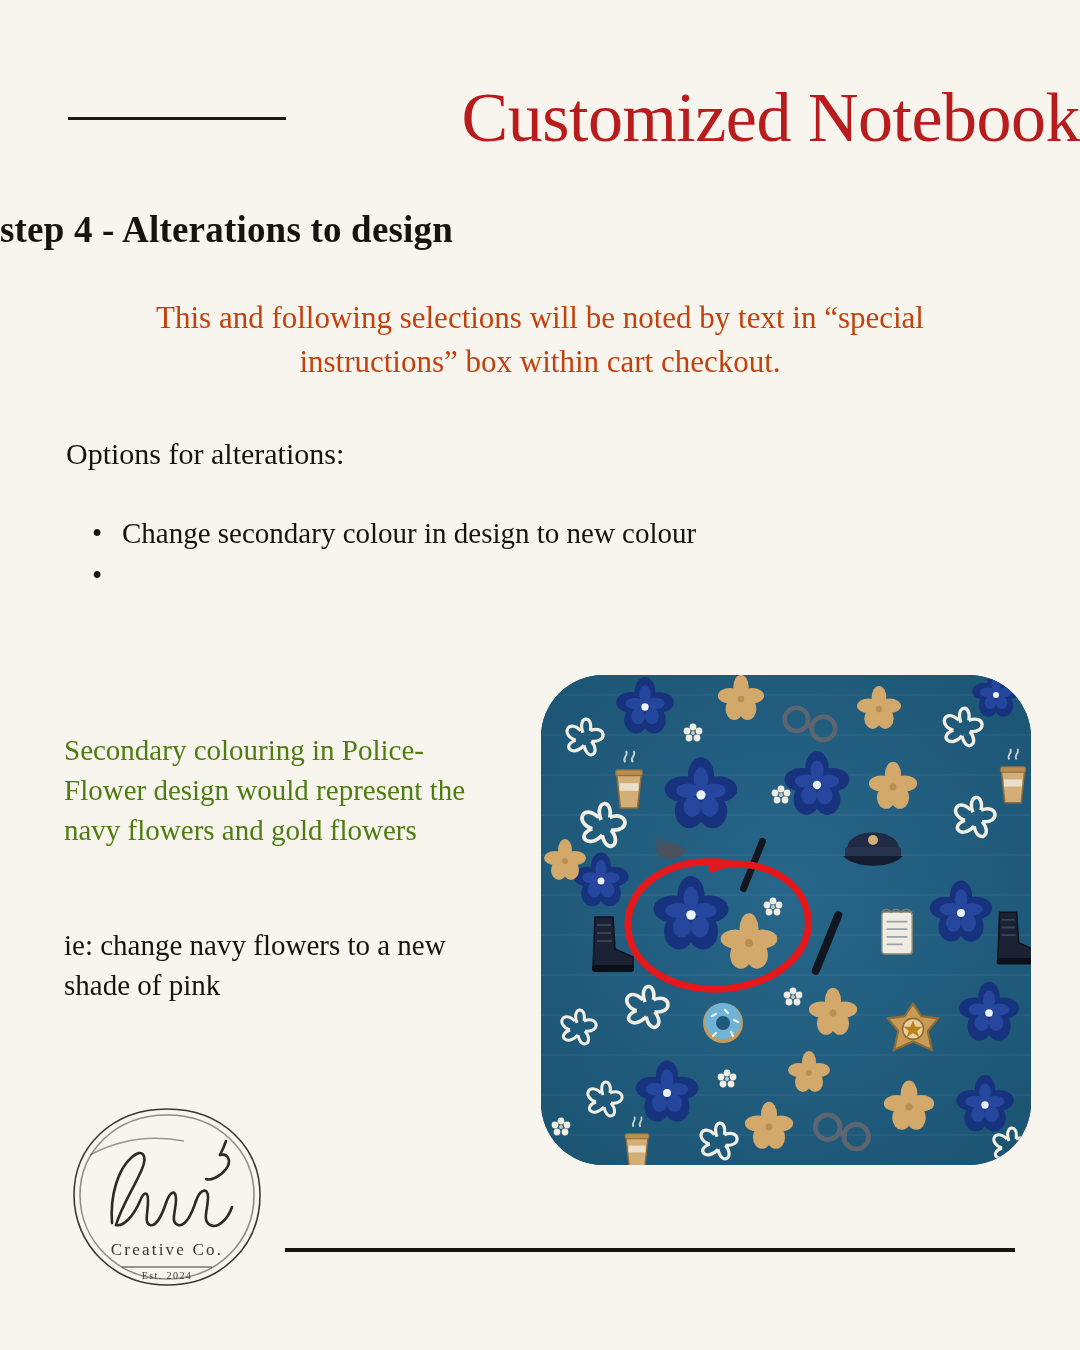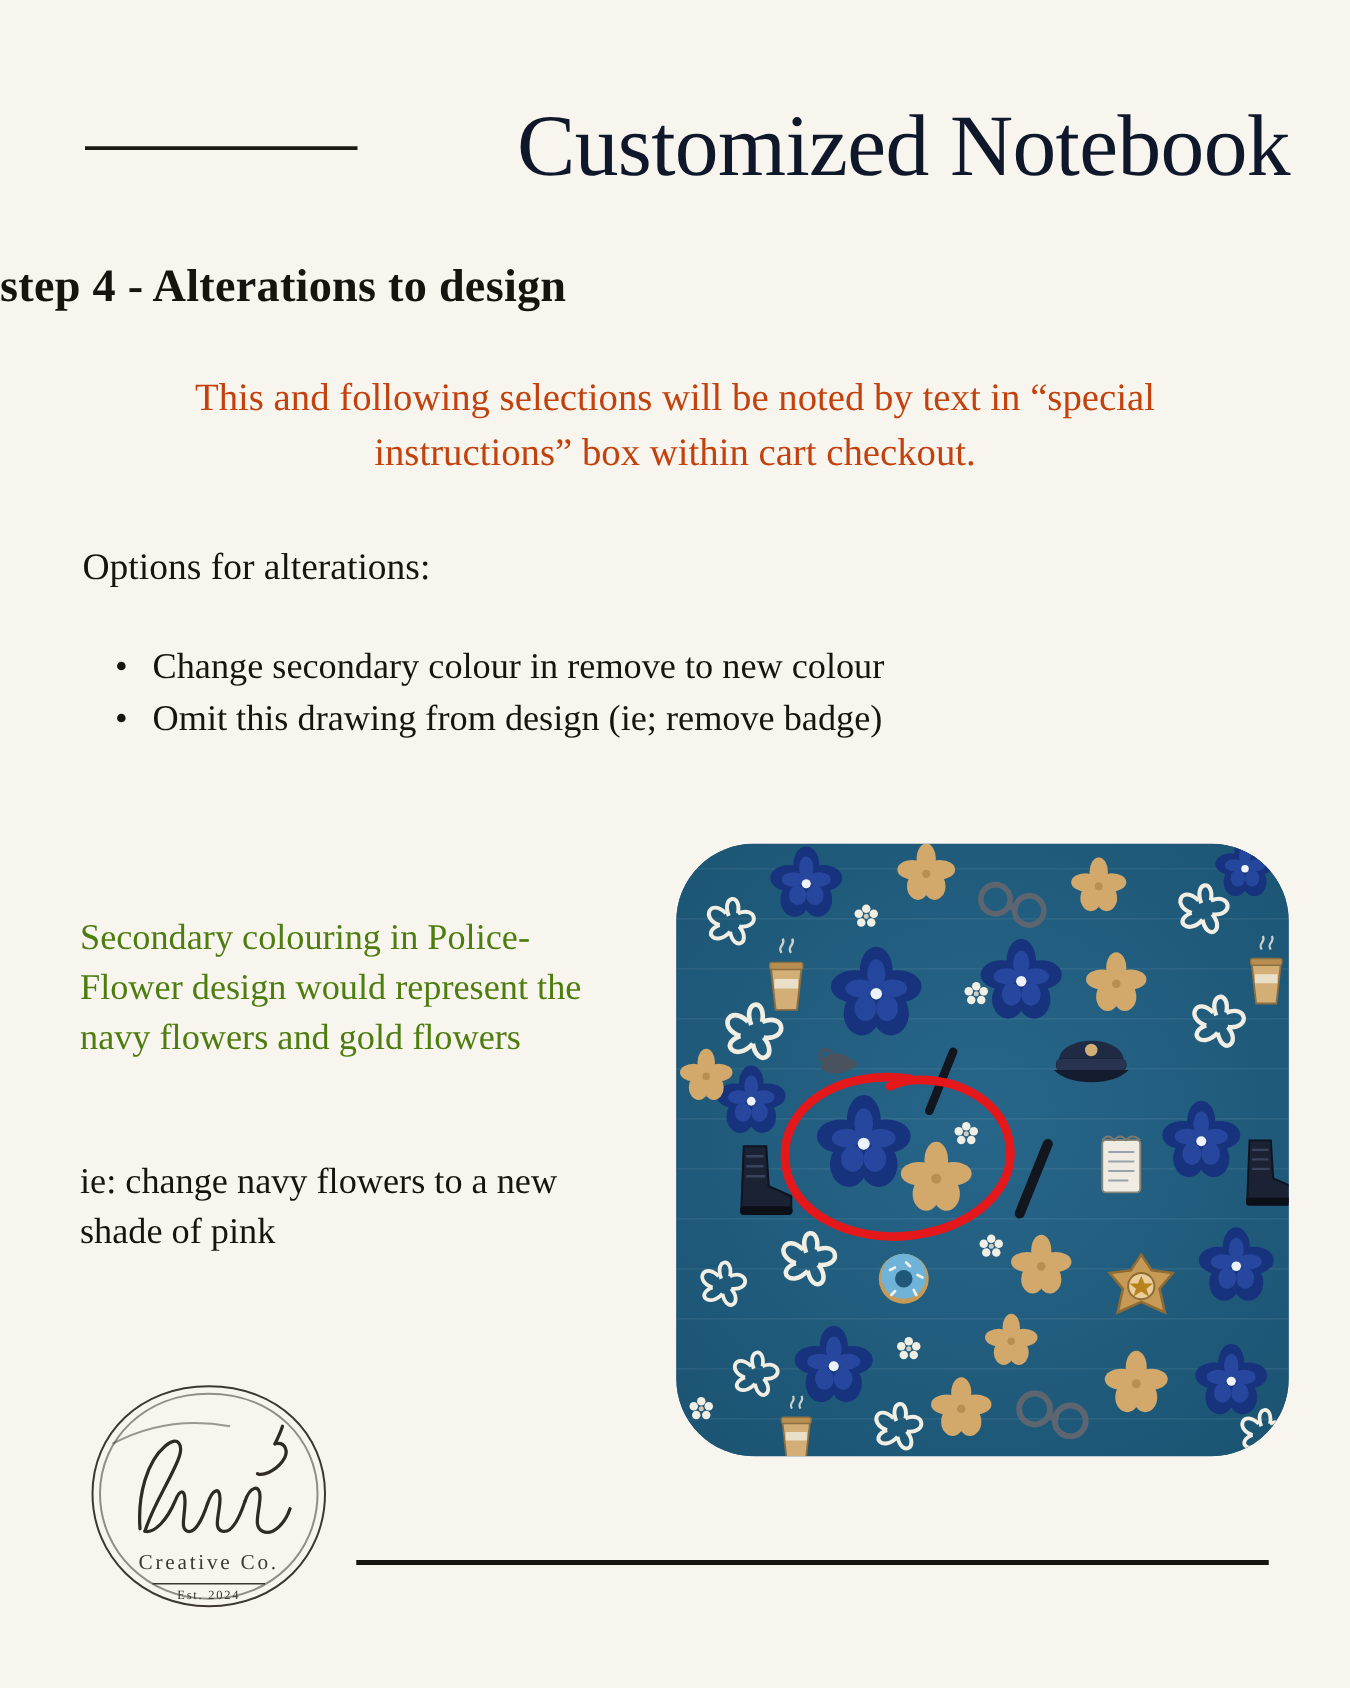--- a/index.html
+++ b/index.html
@@ -28,27 +28,26 @@
   }
   .header-rule {
     margin-left: 68px;
     width: 218px;
     height: 3px;
     background: #1d1a16;
   }
   .header-title {
     flex: 1;
     text-align: right;
-    padding-right: 48px;
     font-family: "Liberation Serif", serif;
     font-size: 70px;
     font-weight: 400;
     letter-spacing: -0.5px;
     line-height: 1;
-    color: #0f172a;
+    color: #b91c1c;
     white-space: nowrap;
   }
 
   
   .step-heading {
     position: absolute;
     top: 208px;
     left: 0;
     width: 1080px;
     text-align: left;
@@ -174,25 +173,24 @@
 </div>
 
 <div class="step-heading">step 4 - Alterations to design</div>
 
 <div class="intro">This and following selections will be noted by text in “special instructions” box within cart checkout.</div>
 
 <div class="options-label">Options for alterations:</div>
 <ul class="options-list">
   <li>
     <span class="bullet">•</span>
-    <span>Change secondary colour in remove to new colour</span>
+    <span>Change secondary colour in design to new colour</span>
   </li>
   <li>
     <span class="bullet">•</span>
-    <span>Omit this drawing from design (ie; remove badge)</span>
   </li>
 </ul>
 
 <div class="body-copy-1">Secondary colouring in Police- Flower design would represent the navy flowers and gold flowers</div>
 <div class="body-copy-2">ie: change navy flowers to a new shade of pink</div>
 
 <div class="swatch">
   <svg width="490" height="490" viewBox="0 0 490 490" xmlns="http://www.w3.org/2000/svg" aria-hidden="true">
     <defs>
       <radialGradient id="bgg" cx="50%" cy="45%" r="75%">

